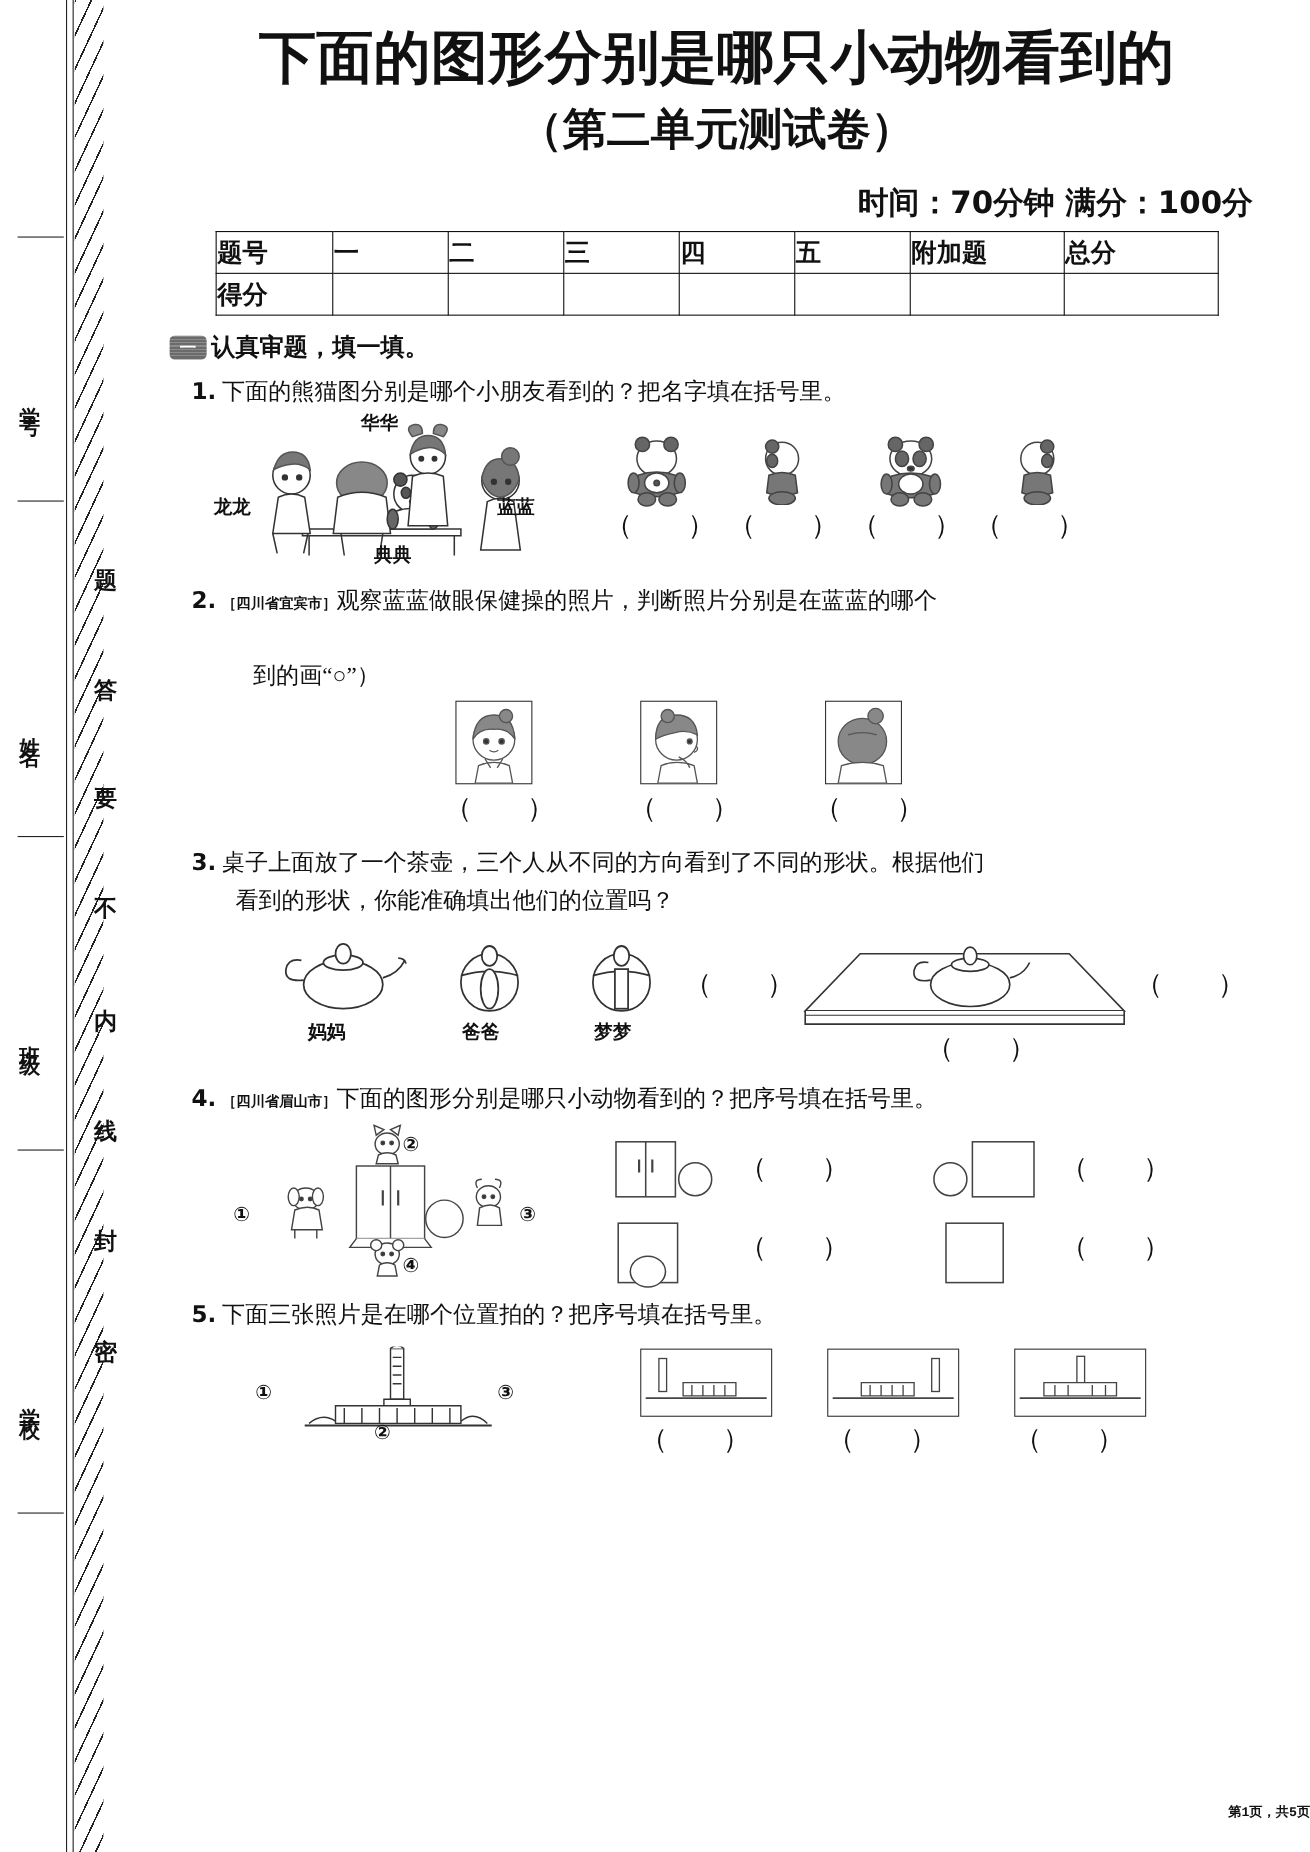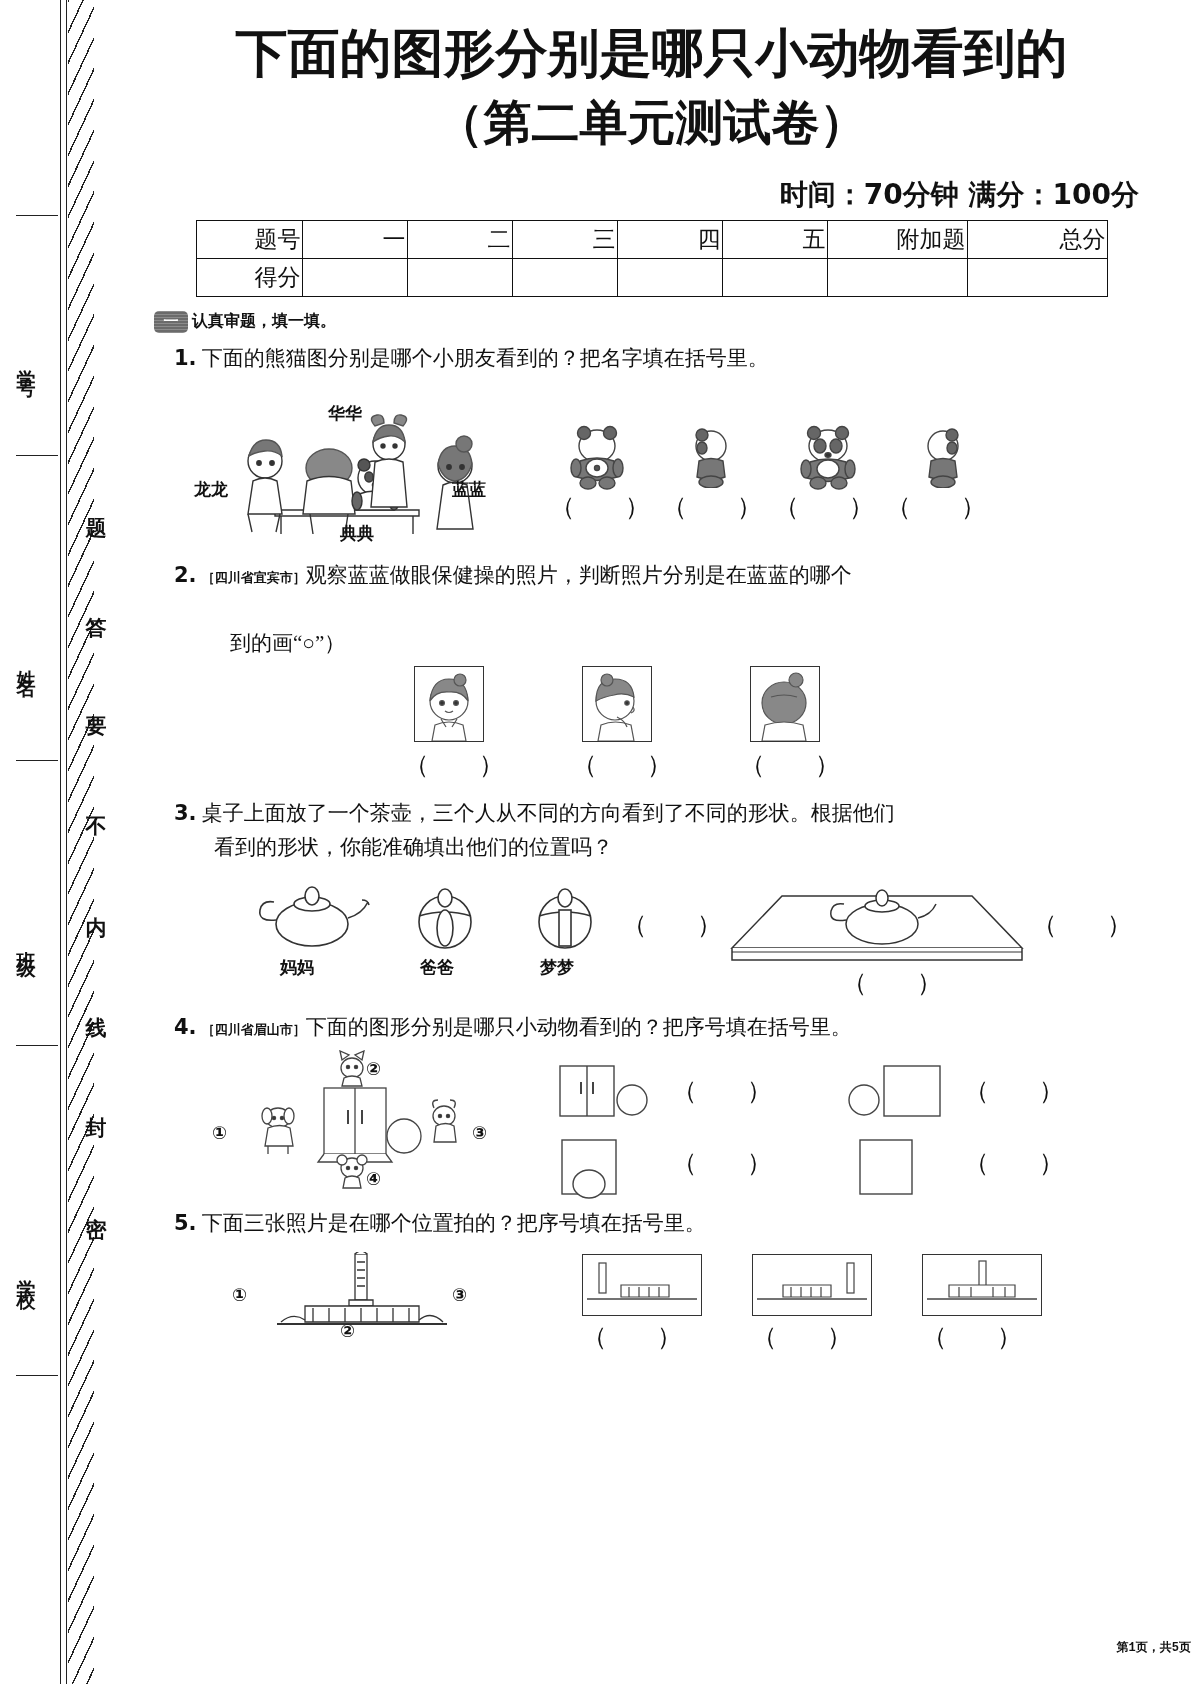--- a/index.html
+++ b/index.html
@@ -59,21 +59,21 @@
     font-family:"DejaVu Sans","Liberation Sans",sans-serif;
     font-size:52px;
     font-weight:bold;
     letter-spacing:0px;
     line-height:1.2;
   }
   h2.subtitle{
     margin:10px 0 0 0;
     text-align:center;
     font-family:"DejaVu Sans","Liberation Sans",sans-serif;
-    font-size:48px;
+    font-size:40px;
     font-weight:bold;
     line-height:1.2;
   }
   .meta-line{
     margin:24px 12px 6px 0;
     text-align:right;
     font-family:"DejaVu Sans","Liberation Sans",sans-serif;
     font-size:28px;
     font-weight:600;
   }
@@ -81,25 +81,25 @@
   
   table.score{
     width:912px;
     margin:4px auto 0 auto;
     border-collapse:collapse;
     table-layout:fixed;
   }
   table.score td{
     border:1.4px solid #111;
     height:38px;
-    text-align:right;
+    text-align:left;
     vertical-align:middle;
     font-family:"DejaVu Sans","Liberation Sans",sans-serif;
     font-size:23px;
-    font-weight:normal;
+    font-weight:bold;
   }
   table.score td.hd{ width:106px; }
   table.score td.wide{ width:140px; }
 
   
   .section-head{
     display:flex; align-items:center;
     margin:14px 0 2px 2px;
     font-size:21px;
   }
@@ -108,21 +108,21 @@
     width:34px; height:22px; border-radius:5px;
     background:#6b6b6b;
     color:#fff;
     font-family:"DejaVu Sans","Liberation Sans",sans-serif;
     font-size:15px; font-weight:bold;
     margin-right:4px;
     background-image:repeating-linear-gradient(0deg,rgba(255,255,255,.22) 0 1px, transparent 1px 3px);
   }
   .sec-title{
     font-family:"DejaVu Sans","Liberation Sans",sans-serif;
-    font-size:16px; font-weight:bold;
+    font-size:22px; font-weight:bold;
   }
   .sec-note{
     font-family:"Liberation Serif","DejaVu Serif",serif;
     font-size:20px; font-weight:normal;
   }
 
   
   .q{ position:relative; margin:8px 0 0 0; }
   .qtext{
     font-size:21px; line-height:1.62;
@@ -136,21 +136,21 @@
     font-weight:bold; font-size:13px;
   }
   .paren{
     display:inline-block;
     font-size:25px;
     line-height:1;
     white-space:pre;
     font-family:"Liberation Serif","DejaVu Serif",serif;
   }
 
-  .fig-row{ position:relative;margin-top:27px; }
+  .fig-row{ position:relative; }
 
   
   .footer{
     position:absolute;
     left:0; right:0; bottom:28px;
     text-align:right;
     font-family:Liberation Mono, monospace;
     font-size:12px; font-weight:bold;
   }
 

